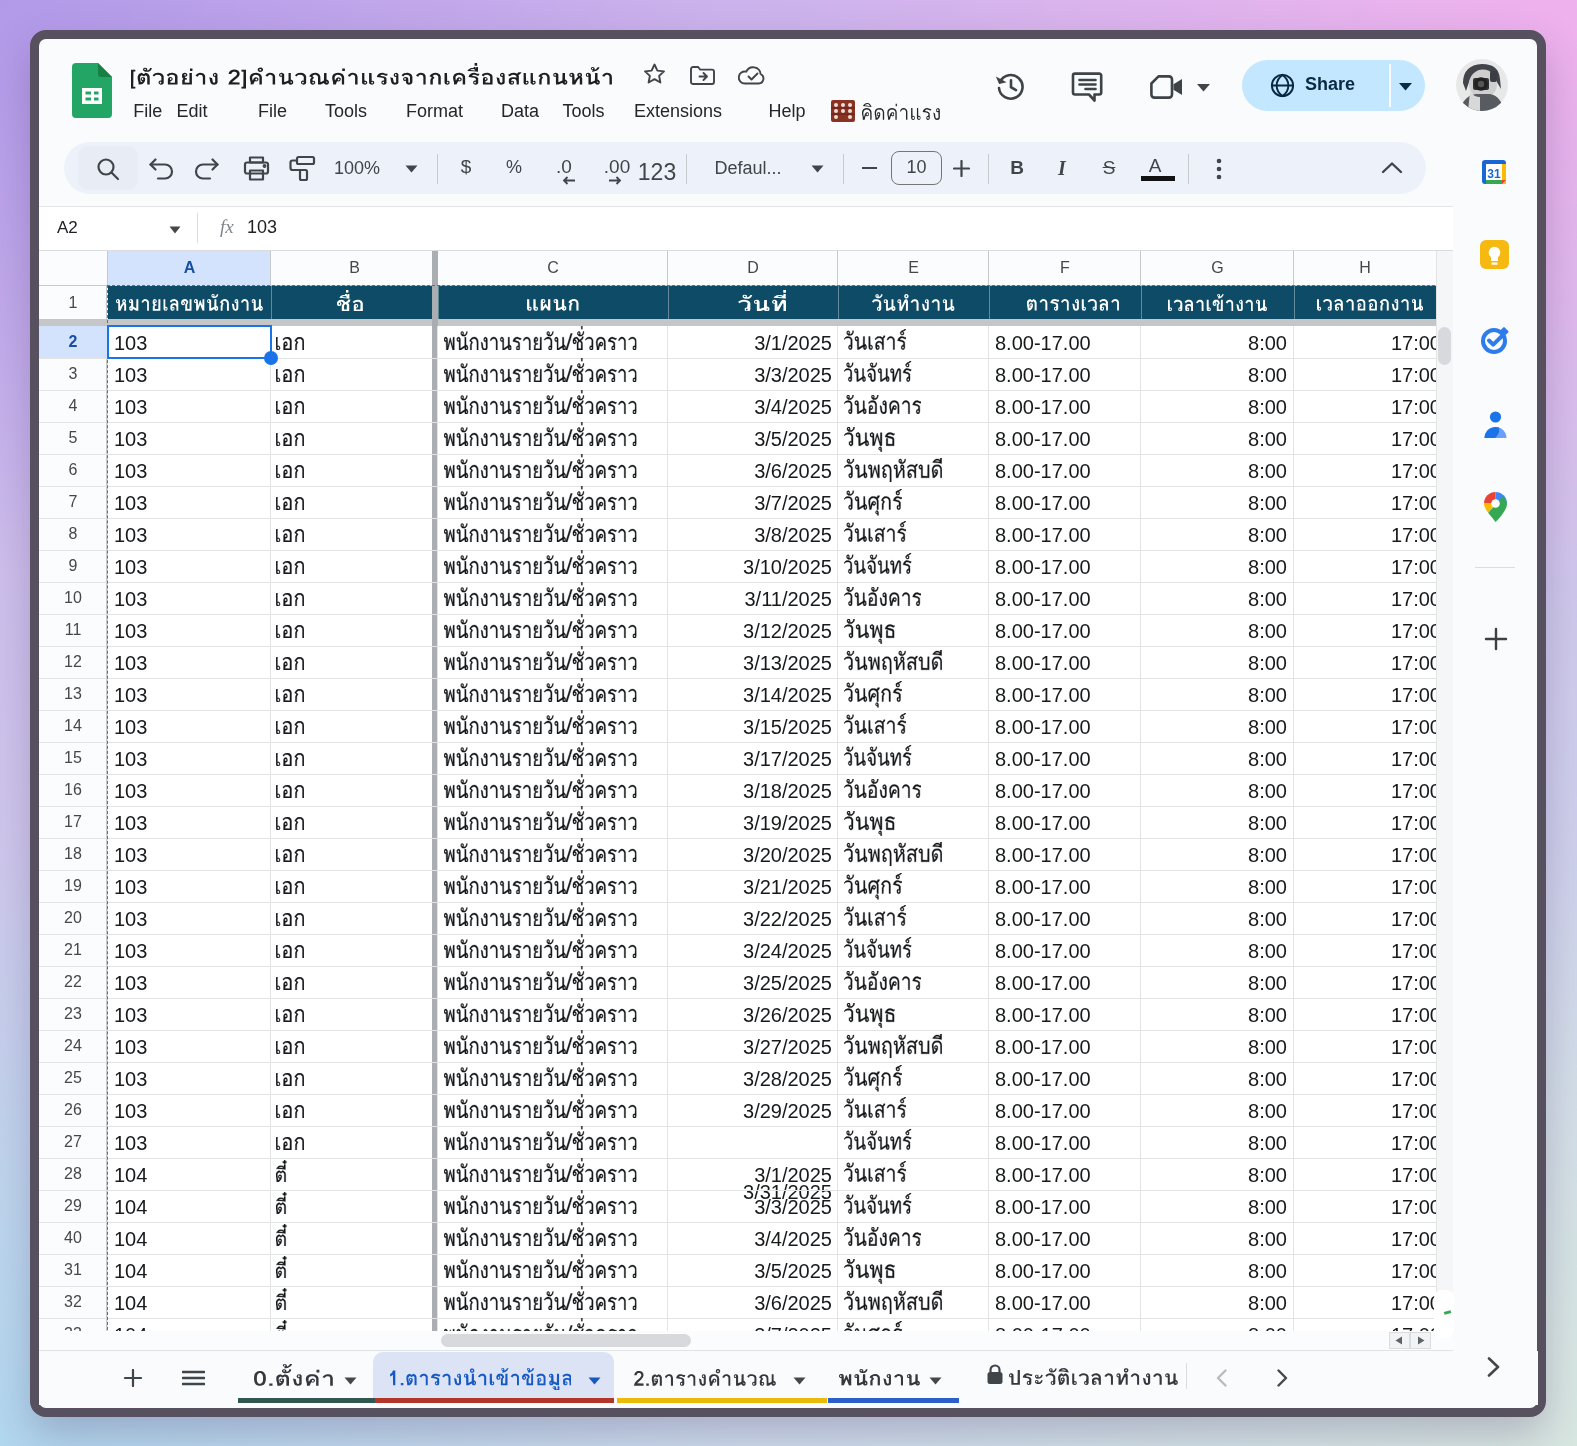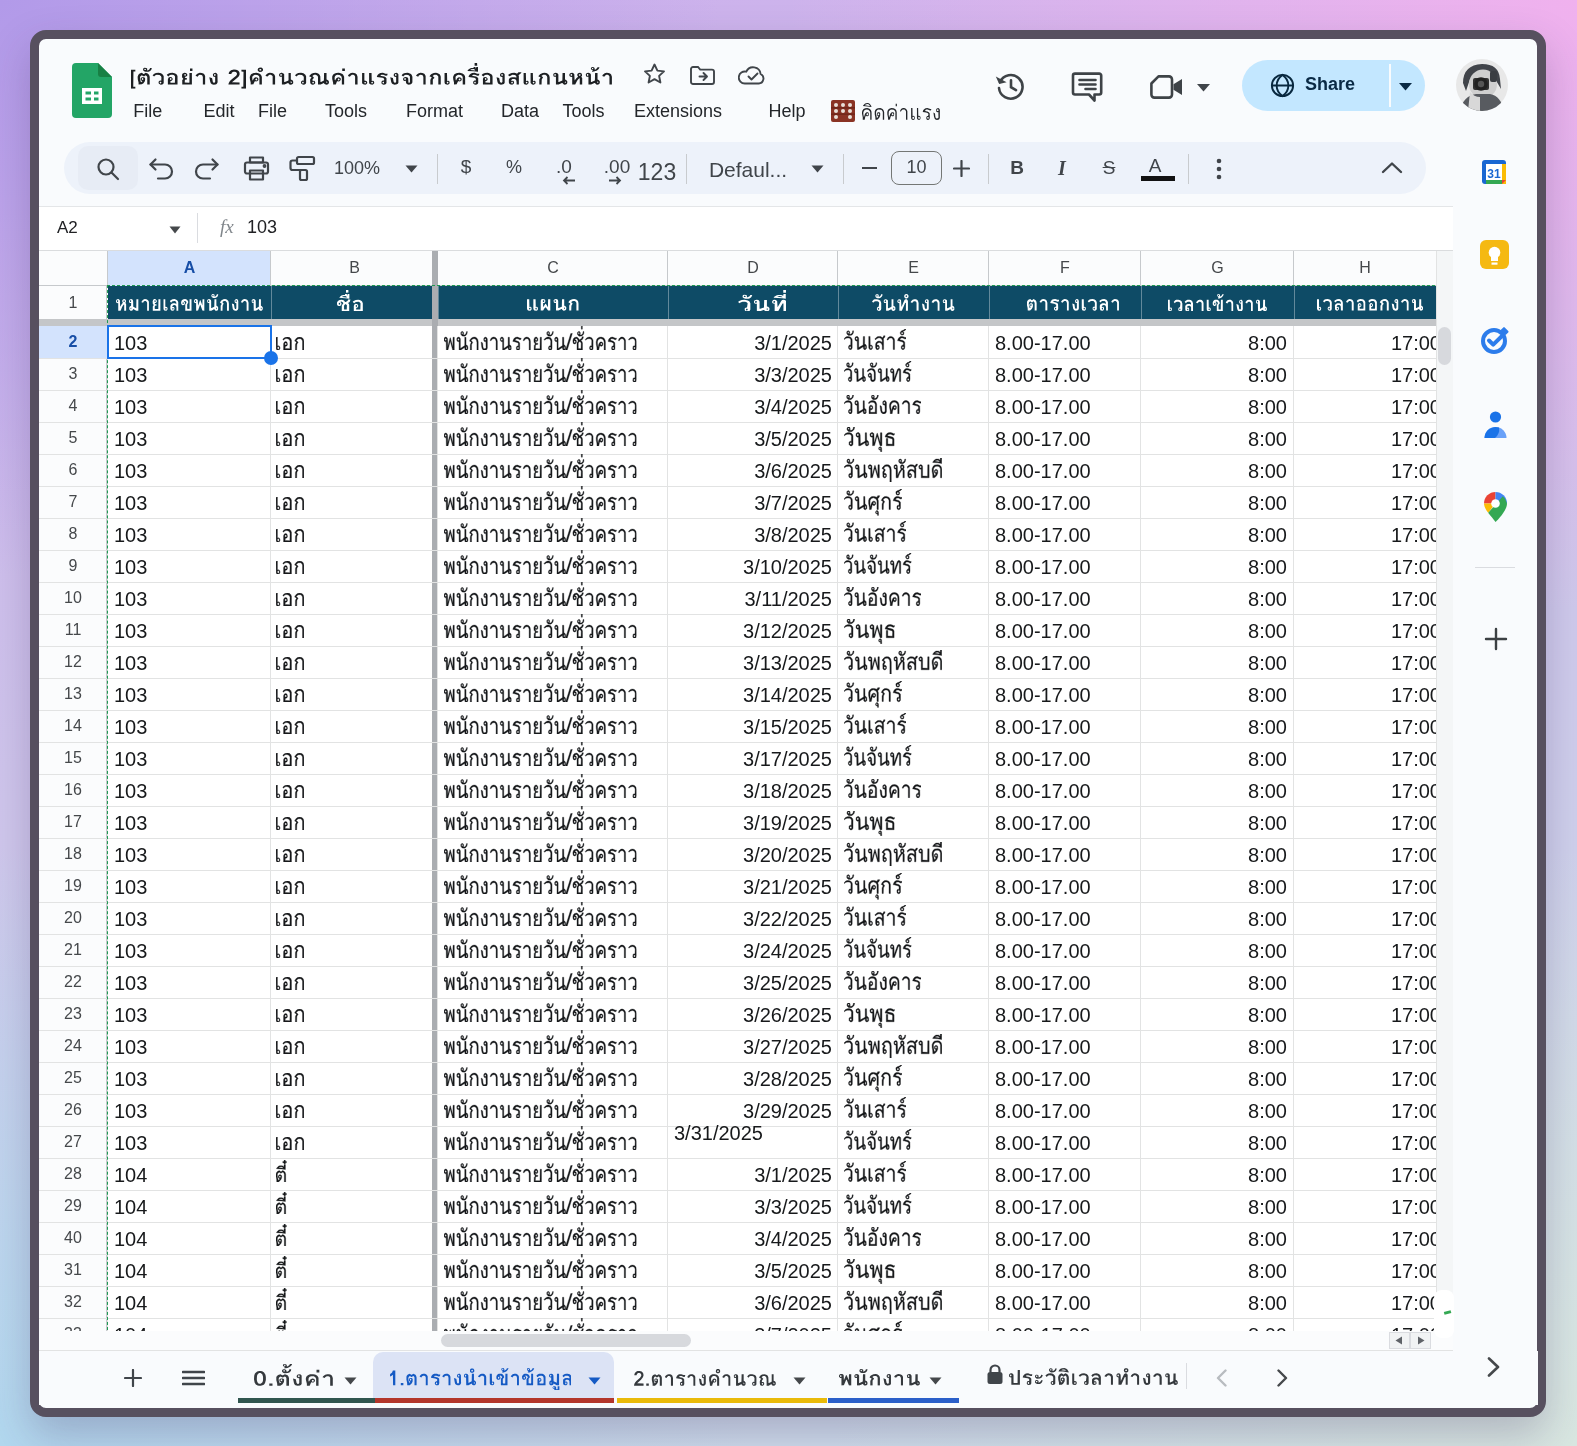--- a/index.html
+++ b/index.html
@@ -113,21 +113,21 @@
   </svg>
 <svg class="ic" style="left:690px;top:66px" width="25" height="19" viewBox="0 0 25 19" fill="none" stroke="#40454a" stroke-width="1.9">
     <path d="M1 3 a2 2 0 0 1 2-2 h5 l2.2 2.6 H22 a2 2 0 0 1 2 2 V16 a2 2 0 0 1 -2 2 H3 a2 2 0 0 1 -2-2 Z"></path>
     <path d="M9.5 10.5 h7 M13.5 7 l3.5 3.5 -3.5 3.5" stroke-linecap="round" stroke-linejoin="round"></path>
   </svg>
 <svg class="ic" style="left:738px;top:65px" width="28" height="20" viewBox="0 0 28 20" fill="none" stroke="#40454a" stroke-width="1.9">
     <path d="M7 18.5 a6 6 0 1 1 1.3-11.8 A7.5 7.5 0 0 1 22.6 9 a5 5 0 0 1 -1.8 9.5 Z" stroke-linejoin="round"></path>
     <path d="M10.5 11.5 l3 3 6-6" stroke-linecap="round" stroke-linejoin="round"></path>
   </svg>
 <div class="mitem" style="left:147.7px">File</div>
-<div class="mitem" style="left:219px">Edit</div>
+<div class="mitem" style="left:192px">Edit</div>
 <div class="mitem" style="left:272.5px">File</div>
 <div class="mitem" style="left:346px">Tools</div>
 <div class="mitem" style="left:434.5px">Format</div>
 <div class="mitem" style="left:520px">Data</div>
 <div class="mitem" style="left:583.5px">Tools</div>
 <div class="mitem" style="left:678px">Extensions</div>
 <div class="mitem" style="left:787px">Help</div>
 <svg class="ic" style="left:831px;top:100px" width="24" height="22" viewBox="0 0 24 22">
     <rect x="0" y="0" width="24" height="22" rx="2" fill="#8a3324"></rect>
     <g fill="#e8e0d8">
@@ -234,21 +234,21 @@
 <div class="tbtx" style="left:564px;top:156px;font-size:19px;font-weight:400">.0</div>
 <svg class="ic" style="left:562px;top:176px" width="14" height="9" viewBox="0 0 14 9">
     <path d="M13 4.5 H2 M5.5 1 L2 4.5 L5.5 8" fill="none" stroke="#40454a" stroke-width="1.8"></path>
   </svg>
 <div class="tbtx" style="left:617px;top:156px;font-size:19px">.00</div>
 <svg class="ic" style="left:608px;top:176px" width="14" height="9" viewBox="0 0 14 9">
     <path d="M1 4.5 H12 M8.5 1 L12 4.5 L8.5 8" fill="none" stroke="#40454a" stroke-width="1.8"></path>
   </svg>
 <div class="tbtx" style="left:657px;top:159px;font-size:23px">123</div>
 <div class="sep" style="left:686px"></div>
-<div class="tbtx" style="left:748px;top:158px;font-size:21px">Defaul...</div>
+<div class="tbtx" style="left:748px;top:158px;font-size:18px">Defaul...</div>
 <svg class="ic" style="left:811px;top:165px" width="13" height="8" viewBox="0 0 13 8">
     <path d="M0.5 0.5 h12 L6.5 7.5 Z" fill="#40454a"></path>
   </svg>
 <div class="sep" style="left:843px"></div>
 <div class="abs" style="left:862px;top:167px;width:15px;height:2.2px;background:#40454a"></div>
 <div class="abs" style="left:891px;top:151px;width:51px;height:34px;border:1.5px solid #747775;border-radius:8px;text-align:center;line-height:31px;font-size:18px;color:#40454a">10</div>
 <svg class="ic" style="left:953px;top:160px" width="17" height="17" viewBox="0 0 17 17">
     <path d="M8.5 1 V16 M1 8.5 H16" stroke="#40454a" stroke-width="2.2" stroke-linecap="round"></path>
   </svg>
 <div class="sep" style="left:988px"></div>
@@ -736,21 +736,21 @@
     <div class="cell" style="left:1261px;top:808.5px;width:141px;height:32px;text-align:right">17:00</div>
     <div class="gl" style="left:0;top:871.5px;width:1397px;height:1px"></div>
     <div class="rnum" style="left:0;top:839.5px">27</div>
     <div class="cell" style="left:75px;top:840.5px;width:151px;height:32px">103</div>
     <svg class="tg" style="left:237px;top:850.6px;width:28.1px;height:13.5px;color:#17191b">
       <use href="#s_cell_aek"></use>
     </svg>
     <svg class="tg" style="left:405px;top:839.5px;width:192.6px;height:24.6px;color:#17191b">
       <use href="#s_cell_dept"></use>
     </svg>
-    <div class="cell" style="left:635px;top:831px;width:158px;height:32px;text-align:left">3/31/2025</div>
+    <div class="cell" style="left:635px;top:890px;width:158px;height:32px;text-align:right">3/31/2025</div>
     <svg class="tg" style="left:805px;top:843.2px;width:67.5px;height:20.9px;color:#17191b">
       <use href="#s_cell_mon"></use>
     </svg>
     <div class="cell" style="left:956px;top:840.5px;width:140px;height:32px">8.00-17.00</div>
     <div class="cell" style="left:1108px;top:840.5px;width:140px;height:32px;text-align:right">8:00</div>
     <div class="cell" style="left:1261px;top:840.5px;width:141px;height:32px;text-align:right">17:00</div>
     <div class="gl" style="left:0;top:903.5px;width:1397px;height:1px"></div>
     <div class="rnum" style="left:0;top:871.5px">28</div>
     <div class="cell" style="left:75px;top:872.5px;width:151px;height:32px">104</div>
     <svg class="tg" style="left:237px;top:873.6px;width:10.8px;height:22.3px;color:#17191b">

